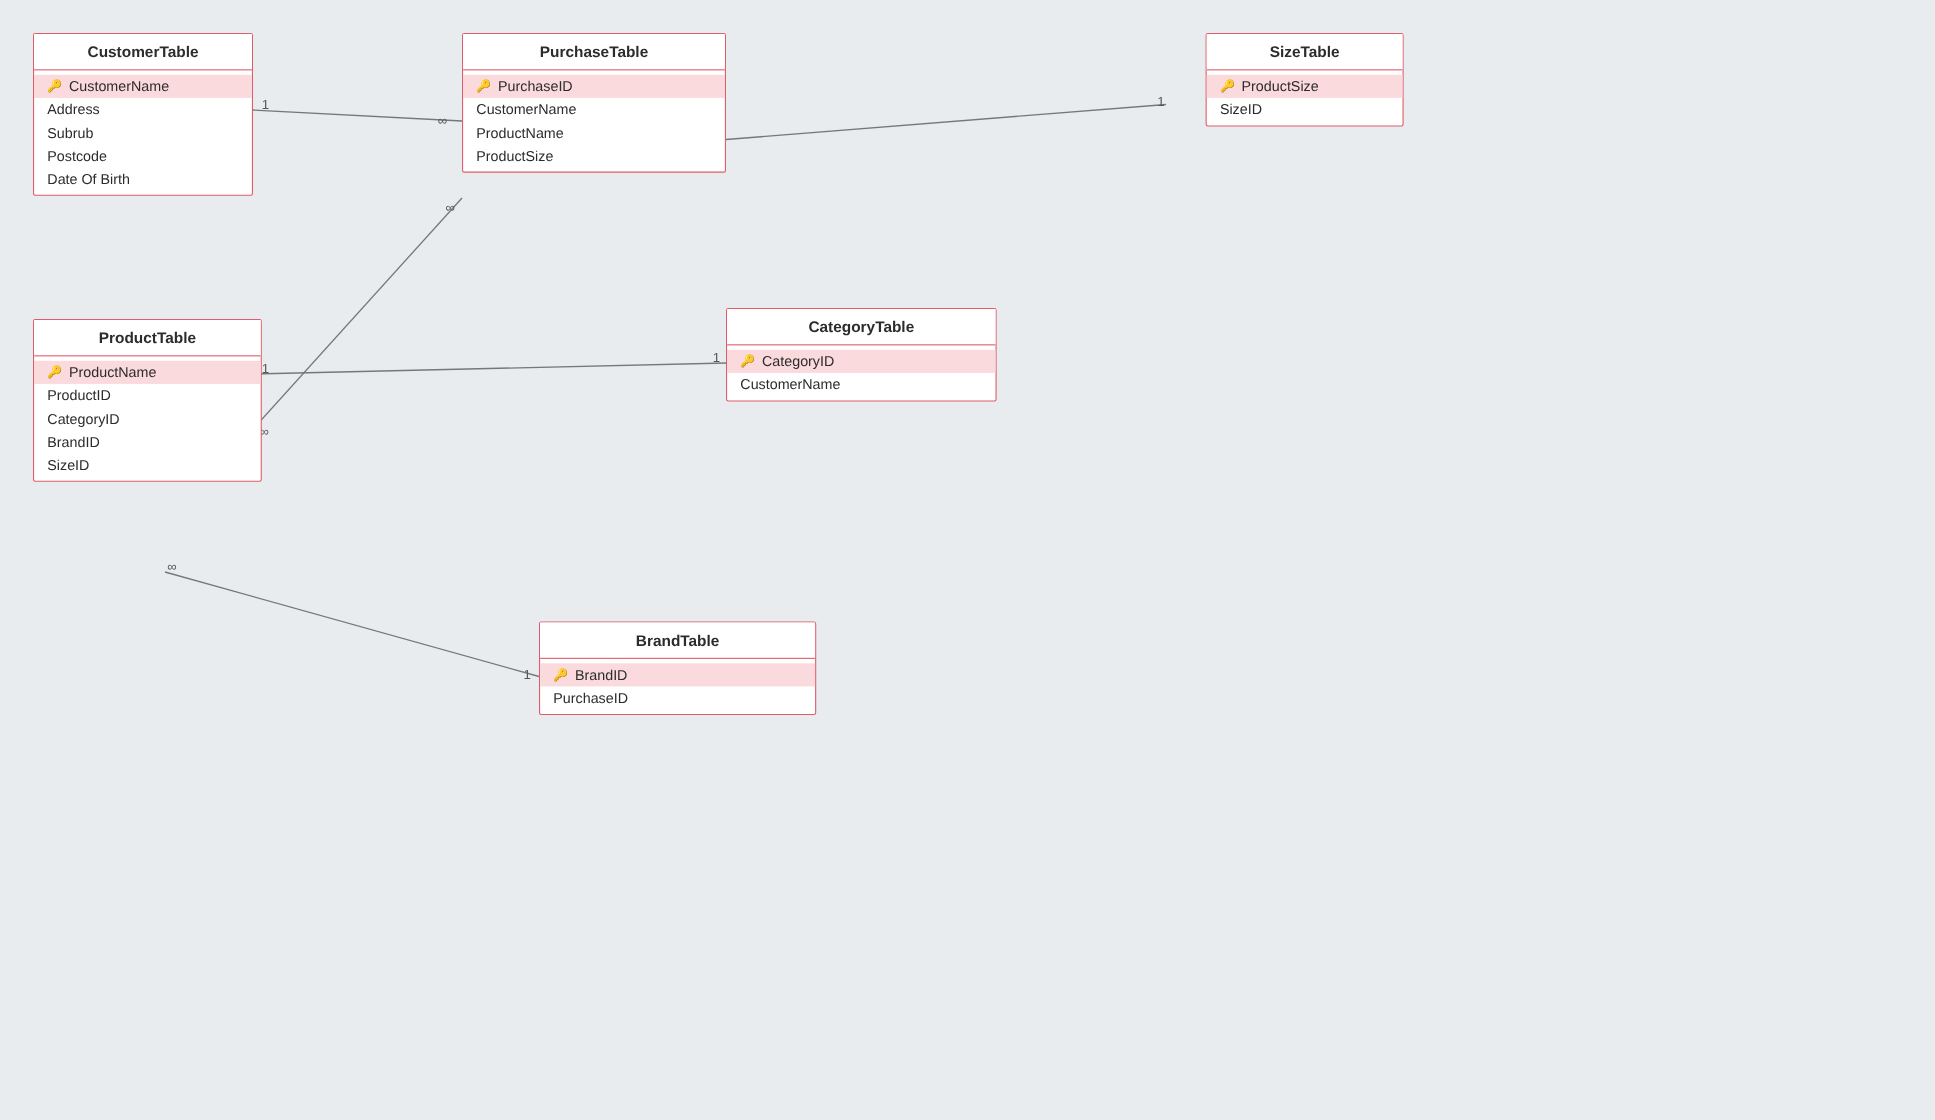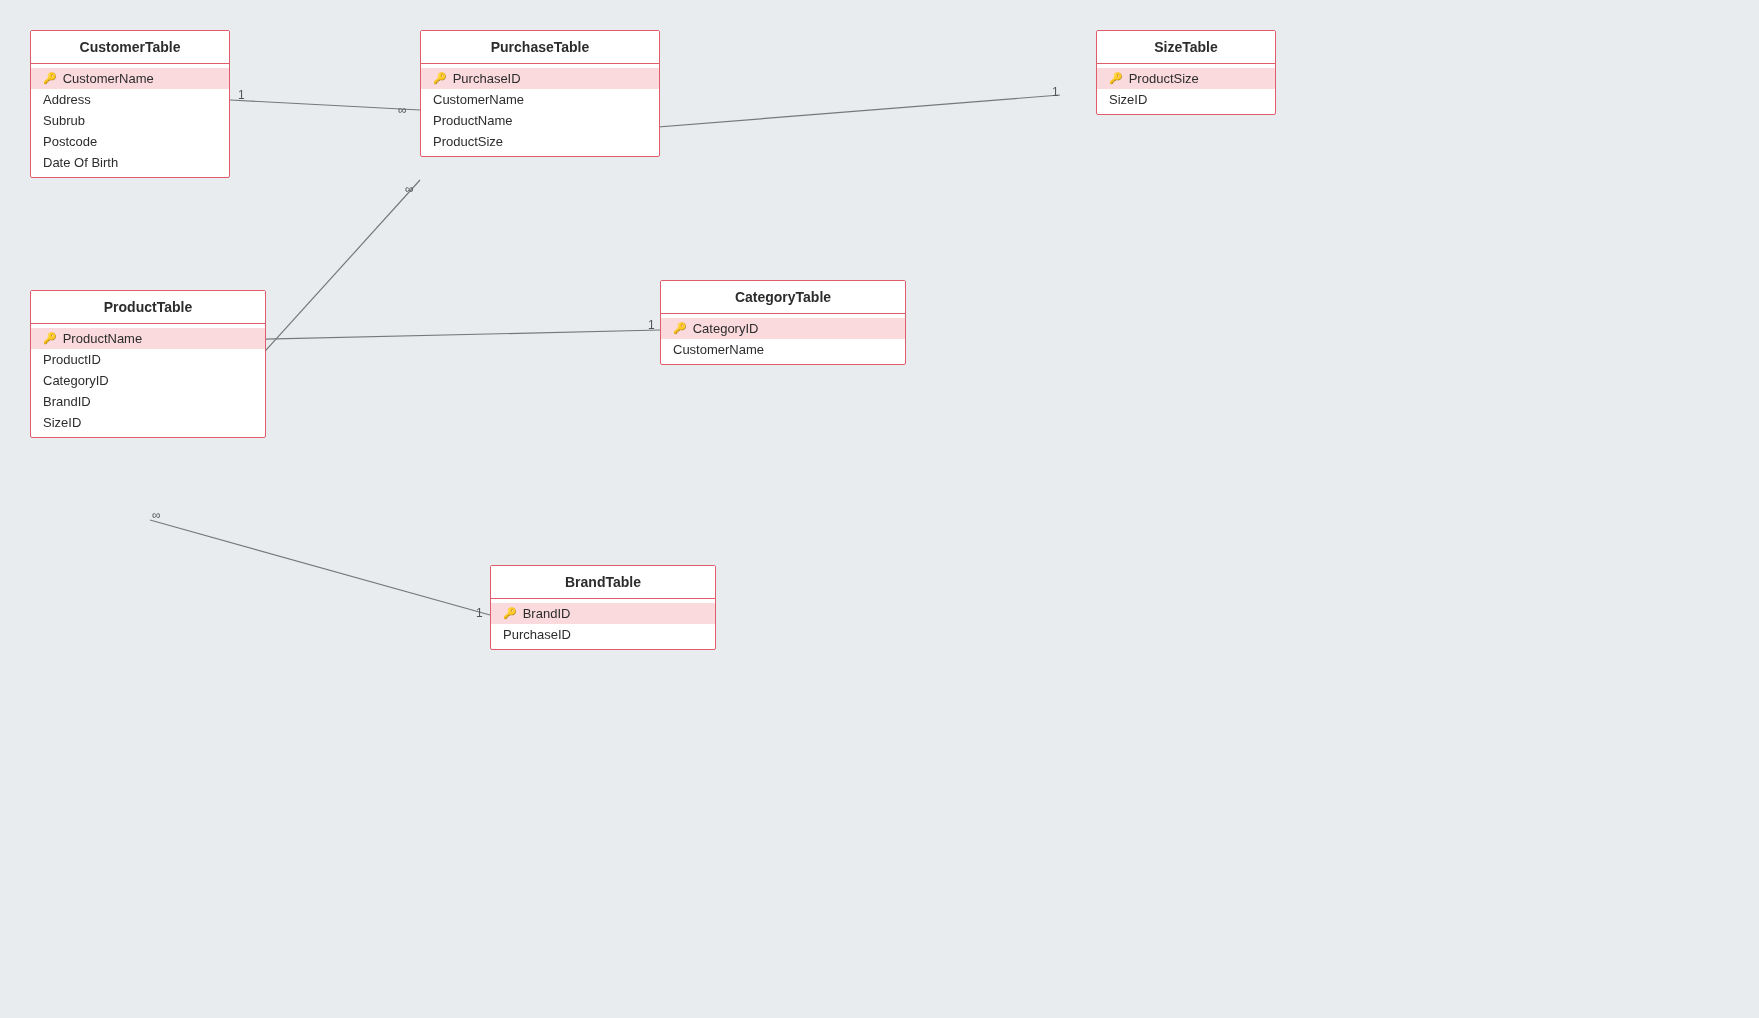--- a/index.html
+++ b/index.html
@@ -149,21 +149,21 @@
       <div class="db-field pk-field">
         <span class="pk-icon">🔑</span>
         <span>ProductSize</span>
       </div>
       <div class="db-field">
         <span>SizeID</span>
       </div>
     </div>
   </div>
 
-  <div class="db-table" style="left:30px; top:290px; width:236px;">
+  <div class="db-table" style="left:30px; top:290px; width:208px;">
     <div class="db-table-header">ProductTable</div>
     <div class="db-table-body">
       <div class="db-field pk-field">
         <span class="pk-icon">🔑</span>
         <span>ProductName</span>
       </div>
       <div class="db-field">
         <span>ProductID</span>
       </div>
       <div class="db-field">
@@ -184,21 +184,21 @@
       <div class="db-field pk-field">
         <span class="pk-icon">🔑</span>
         <span>CategoryID</span>
       </div>
       <div class="db-field">
         <span>CustomerName</span>
       </div>
     </div>
   </div>
 
-  <div class="db-table" style="left:490px; top:565px; width:226px;">
+  <div class="db-table" style="left:490px; top:565px; width:252px;">
     <div class="db-table-header">BrandTable</div>
     <div class="db-table-body">
       <div class="db-field pk-field">
         <span class="pk-icon">🔑</span>
         <span>BrandID</span>
       </div>
       <div class="db-field">
         <span>PurchaseID</span>
       </div>
     </div>

